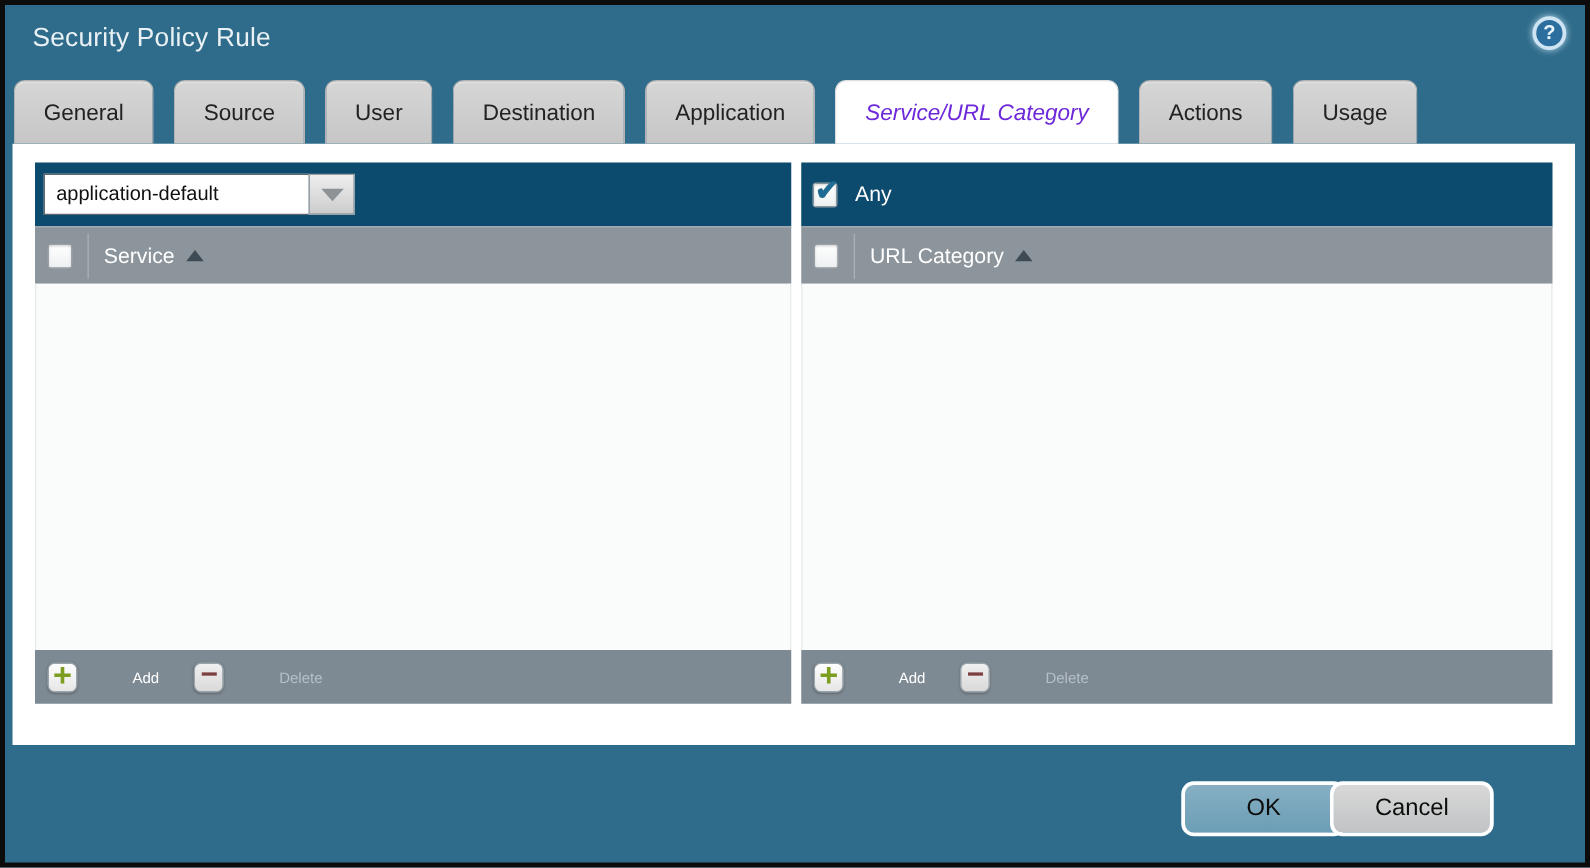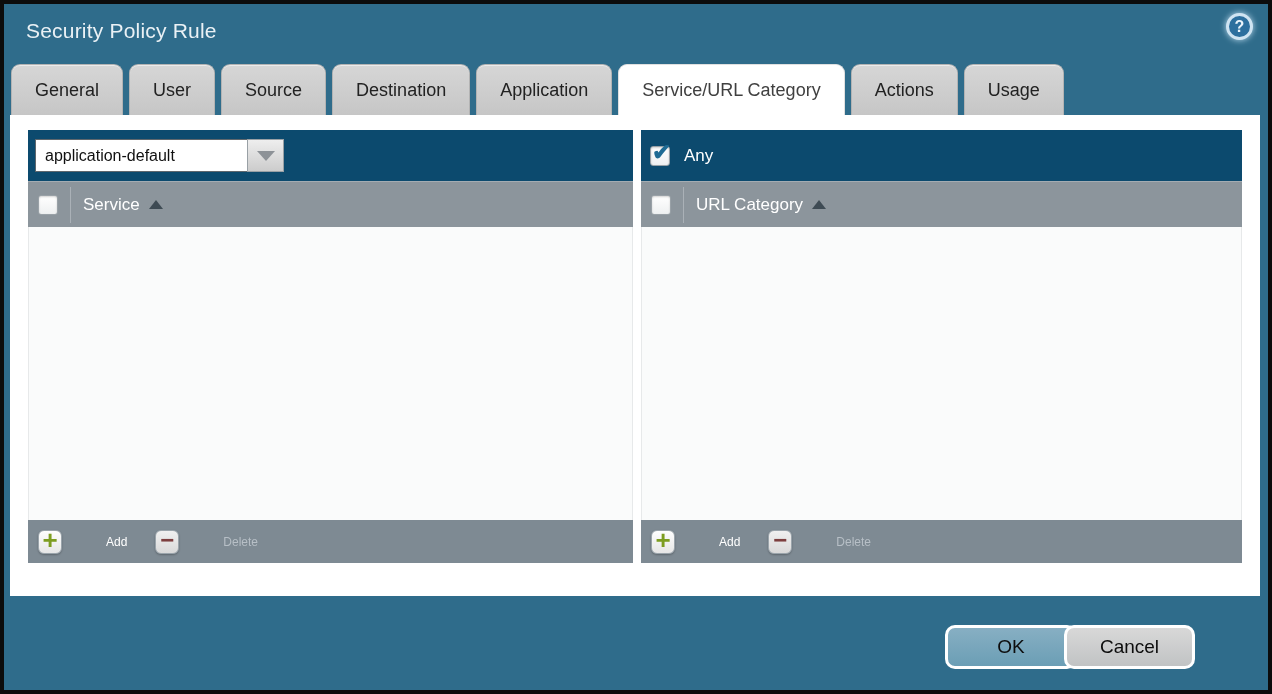--- a/index.html
+++ b/index.html
@@ -17,29 +17,29 @@
   }
   .help {
     position:absolute; right:15px; top:9px; width:27px; height:27px;
     border-radius:50%; background:#2c6f9e; border:3px solid #cfe4f2;
     box-shadow:0 0 6px rgba(205,232,250,.9);
     color:#eaf4fb; font-weight:bold; font-size:16px;
     display:flex; align-items:center; justify-content:center; cursor:pointer;
   }
 
   
-  .tabs { position:absolute; left:7px; top:60px; display:flex; gap:6px; height:51px; z-index:2; }
+  .tabs { position:absolute; left:7px; top:60px; display:flex; gap:16px; height:51px; z-index:2; }
   .tab {
     background:linear-gradient(#d6d6d6,#c6c6c6);
     border:1px solid #b3b3b3; border-bottom:none;
     border-radius:9px 9px 0 0; padding:0 23px;
     line-height:50px; font-size:18px; color:#222; cursor:pointer;
     box-shadow:inset 0 1px 0 #ebebeb;
   }
-  .tab.active { background:#fff; border-color:#e0e0e0; color:#404040; box-shadow:none; }
+  .tab.active { background:#fff; border-color:#e0e0e0; color:#6d28d9; box-shadow:none;font-style:italic; }
 
   
   .content { position:absolute; left:6px; top:111px; width:1250px; height:481px; background:#fff; z-index:1; }
 
   .panel { position:absolute; top:15px; height:433px; display:flex; flex-direction:column; }
   .panel.left  { left:18px;  width:605px; }
   .panel.right { left:631px; width:601px; }
 
   .toolbar {
     height:51px; background:#0c4a6e; flex:0 0 auto;
@@ -117,22 +117,22 @@
 
 <div class="dialog">
 
   <span class="title">Security Policy Rule</span>
   <div class="help">
     <span>?</span>
   </div>
 
   <div class="tabs">
     <div class="tab">General</div>
+    <div class="tab">Source</div>
     <div class="tab">User</div>
-    <div class="tab">Source</div>
     <div class="tab">Destination</div>
     <div class="tab">Application</div>
     <div class="tab active">Service/URL Category</div>
     <div class="tab">Actions</div>
     <div class="tab">Usage</div>
   </div>
 
   <div class="content">
 
     <section class="panel left">

